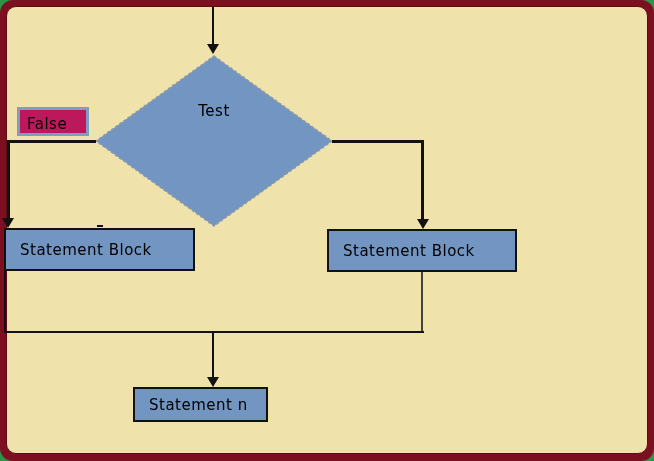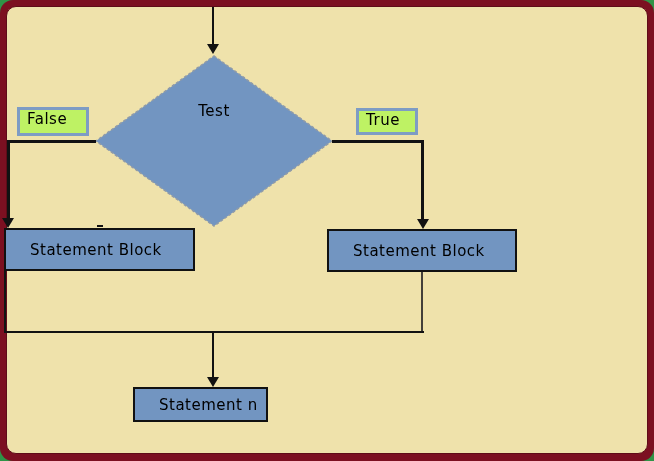--- a/index.html
+++ b/index.html
@@ -24,29 +24,29 @@
   }
   
   .diamond-svg{position:absolute;left:92px;top:52px;width:244px;height:178px;}
   .diamond-text{
     position:absolute;left:96px;width:236px;text-align:center;
     font-size:15px;color:#000;letter-spacing:0.5px;
   }
   
   .branch-label{
     position:absolute;box-sizing:border-box;
-    border:3px solid #7e9cc4;background:#bef264;color:#000;
-    display:flex;align-items:flex-start;padding-left:7px;
+    border:3px solid #7e9cc4;background:#be185d;color:#000;
+    display:flex;align-items:flex-end;padding-left:7px;
     font-size:15px;letter-spacing:0.5px;
   }
   
   .proc-block{
     position:absolute;box-sizing:border-box;
     background:#7295c1;border:2px solid #111;color:#000;
-    display:flex;align-items:center;padding-left:24px;
+    display:flex;align-items:center;padding-left:14px;
     font-size:15px;letter-spacing:0.5px;
   }
   .stray-tick{position:absolute;background:#121212;}
 </style>
 </head>
 <body>
 
 <div class="stage">
 
   <div class="frame-maroon"></div>
@@ -60,23 +60,20 @@
   </svg>
   <div class="diamond-text" style="top:102px;">Test</div>
 
   <div class="branch-label" style="left:17px;top:107px;width:72px;height:29px;">
     <span>False</span>
   </div>
   <div class="line" style="left:7px;top:140px;width:89px;height:3px;"></div>
   <div class="line" style="left:7px;top:140px;width:3px;height:78px;"></div>
   <div class="arrow-down" style="left:2px;top:218px;"></div>
 
-  <div class="branch-label" style="left:356px;top:108px;width:62px;height:27px;">
-    <span>True</span>
-  </div>
   <div class="line" style="left:332px;top:140px;width:92px;height:3px;"></div>
   <div class="line" style="left:421px;top:140px;width:3px;height:80px;"></div>
   <div class="arrow-down" style="left:417px;top:219px;"></div>
 
   <div class="stray-tick" style="left:97px;top:225px;width:6px;height:2px;"></div>
 
   <div class="proc-block" style="left:4px;top:228px;width:191px;height:43px;">
     <span>Statement Block</span>
   </div>
   <div class="proc-block" style="left:327px;top:229px;width:190px;height:43px;">

